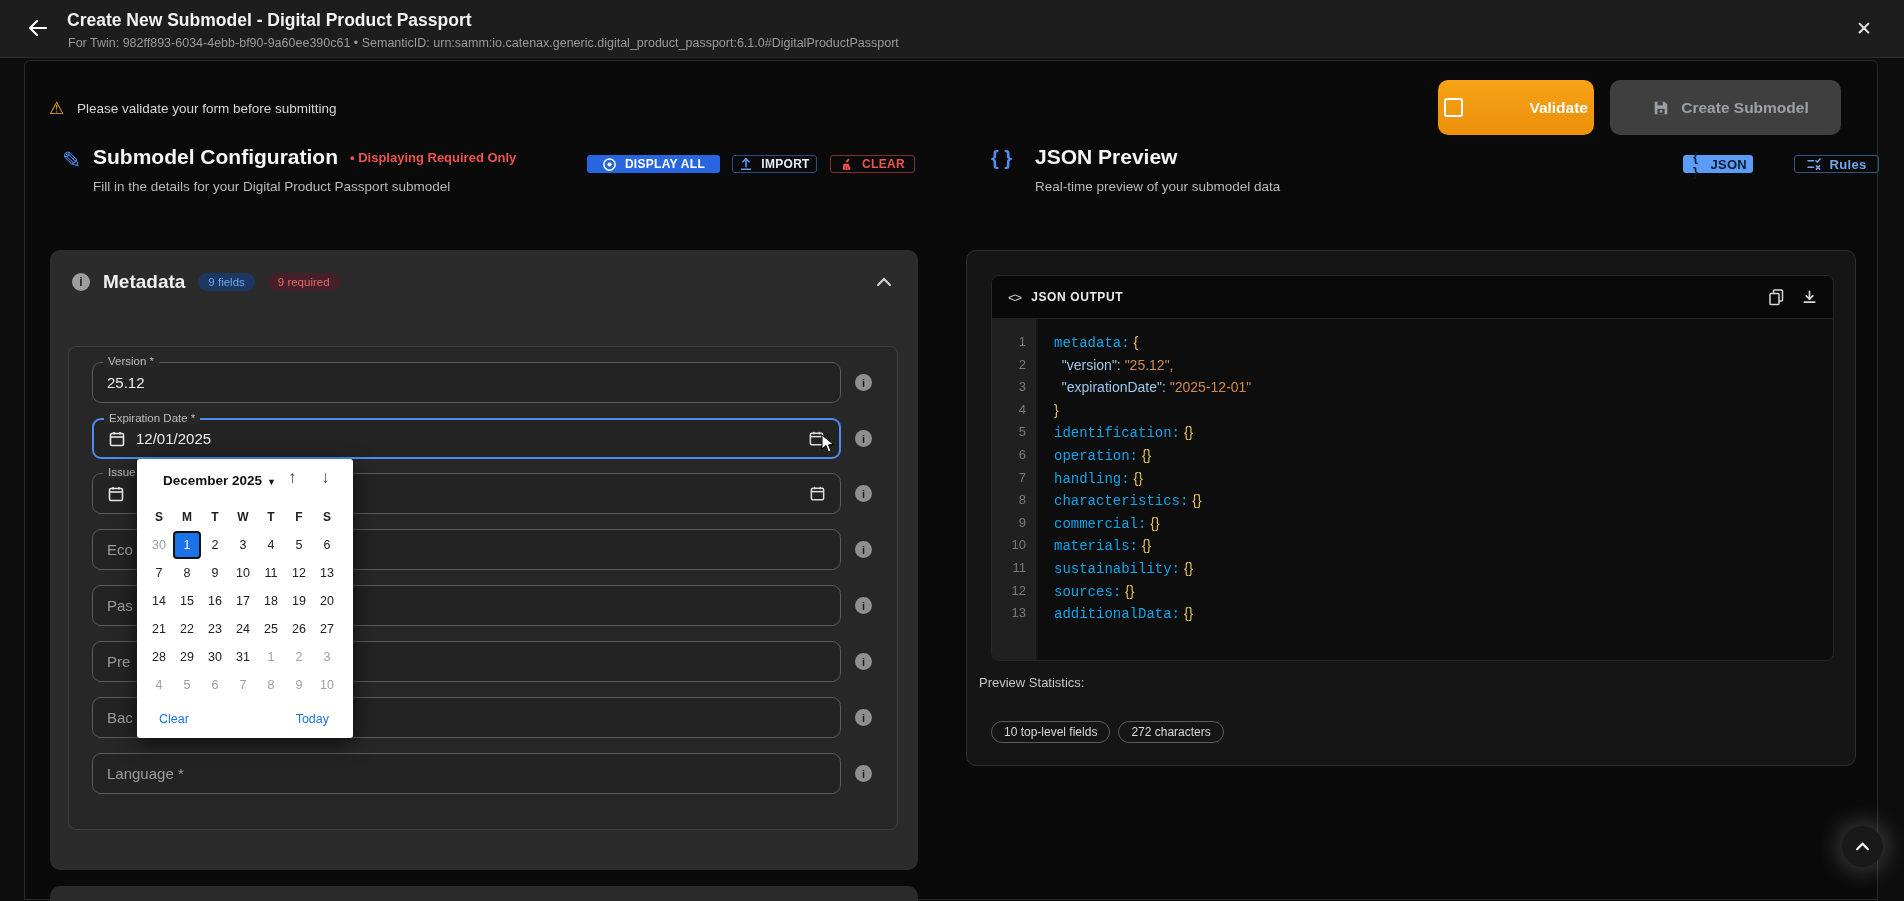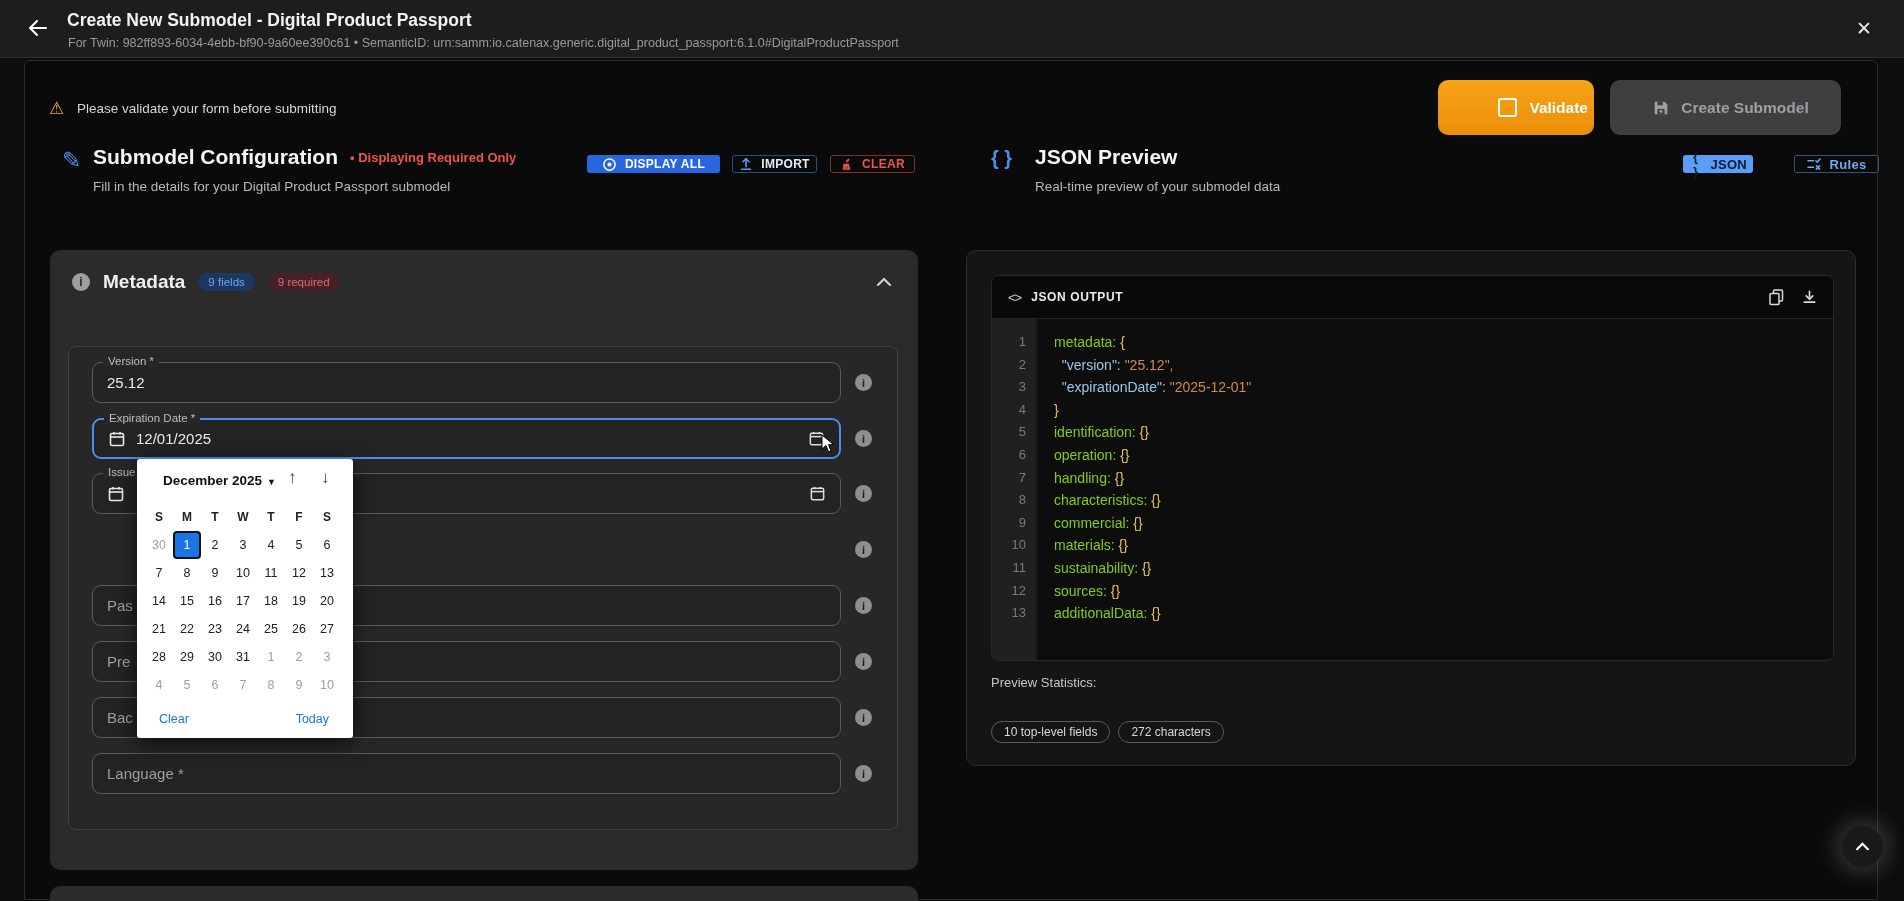--- a/index.html
+++ b/index.html
@@ -16,21 +16,21 @@
 
   
   .main{position:absolute;left:24px;top:60px;width:1854px;height:840px;background:#0a0a0a;
         border:1px solid #2a2a2a;border-radius:6px 6px 0 0;box-sizing:border-box;}
 
   
   .warn-icon{position:absolute;left:24px;top:37px;font-size:17px;color:#f5a623;}
   .warn-text{position:absolute;left:52px;top:40px;font-size:13.5px;color:#d6d6d6;}
   .btn-validate{position:absolute;left:1413px;top:19px;width:156px;height:55px;border:none;border-radius:10px;
     background:linear-gradient(180deg,#f7a316,#ec8f0a);color:#fff;font-weight:bold;font-size:15.5px;
-    display:flex;align-items:center;justify-content:flex-end;gap:12px;cursor:pointer;font-family:inherit;}
+    display:flex;align-items:center;justify-content:space-between;gap:12px;cursor:pointer;font-family:inherit;}
   .sq-icon{width:15px;height:15px;border:2px solid #fff;border-radius:3px;display:inline-block;}
   .btn-create{position:absolute;left:1585px;top:19px;width:231px;height:55px;border:none;border-radius:10px;
     background:#3f3f3f;color:#9aa0a6;font-weight:bold;font-size:15.5px;
     display:flex;align-items:center;justify-content:center;gap:11px;cursor:default;font-family:inherit;padding-left:16px;}
 
   
   .pencil{position:absolute;left:37px;top:86px;font-size:23px;color:#4d8df0;}
   .cfg-title-row{position:absolute;left:68px;top:84px;display:flex;align-items:center;gap:12px;}
   .sec-title{font-size:21px;font-weight:bold;color:#f5f5f5;}
   .cfg-badge{font-size:13px;font-weight:bold;color:#ef5350;}
@@ -98,26 +98,26 @@
   .jbox-head{height:42px;background:#090909;border-bottom:1px solid #222;display:flex;align-items:center;padding:0 16px;gap:10px;}
   .jtag{font-size:13px;color:#cfcfcf;letter-spacing:-1px;}
   .jbox-title{font-size:12px;font-weight:bold;letter-spacing:.6px;color:#ececec;}
   .jbox-icons{margin-left:auto;display:flex;gap:18px;}
   .icon-btn{background:none;border:none;padding:0;cursor:pointer;}
   .jbody{display:flex;height:342px;}
   .gutter{width:46px;background:#202020;border-right:2px solid #151515;padding-top:12px;box-sizing:border-box;}
   .gutter div{height:22.6px;line-height:22.6px;text-align:right;padding-right:10px;font-size:13px;color:#7a7a7a;}
   .code{padding:12px 0 0 16px;}
   .code .line{height:22.6px;line-height:22.6px;font-size:14px;white-space:pre;}
-  .seg-key{color:#84cc16;}
+  .seg-key{color:#0ea5e9;font-family:Liberation Mono, monospace;}
   .seg-qkey{color:#9cc7e8;}
   .seg-str{color:#cf8a50;}
   .seg-brace{color:#e3c25a;}
 
-  .stats-label{position:absolute;left:24px;top:424px;font-size:13px;color:#c6c6c6;}
+  .stats-label{position:absolute;left:12px;top:424px;font-size:13px;color:#c6c6c6;}
   .pills{position:absolute;left:24px;top:470px;display:flex;gap:8px;}
   .pill{border:1px solid #5a5a5a;border-radius:12px;padding:3px 12px;font-size:12px;color:#d8d8d8;}
 
   .partial-card{position:absolute;left:25px;top:825px;width:868px;height:15px;background:#2b2b2b;border-radius:10px 10px 0 0;}
 
   .fab{position:absolute;left:1842px;top:826px;width:41px;height:41px;border-radius:50%;background:#191919;border:none;
     box-shadow:0 0 22px 6px rgba(255,255,255,.18);display:flex;align-items:center;justify-content:center;cursor:pointer;}
 
   .cursor{position:absolute;left:796px;top:373px;z-index:60;pointer-events:none;}
 </style>
@@ -235,20 +235,23 @@
         </svg>
       <svg class="picker-right" width="17" height="17" viewBox="0 0 18 18" fill="none" stroke="#dcdcdc" stroke-width="1.6">
           <rect x="2.5" y="3.5" width="13" height="12" rx="1.5"></rect>
           <line x1="2.5" y1="7" x2="15.5" y2="7"></line>
           <line x1="6" y1="2" x2="6" y2="4.5"></line>
           <line x1="12" y1="2" x2="12" y2="4.5"></line>
         </svg>
     </div>
     <span class="info-dot" style="top:235px">i</span>
 
+    <div class="field" style="top:279px">
+      <span class="fplaceholder">Eco</span>
+    </div>
     <span class="info-dot" style="top:291px">i</span>
 
     <div class="field" style="top:335px">
       <span class="fplaceholder">Pas</span>
     </div>
     <span class="info-dot" style="top:347px">i</span>
 
     <div class="field" style="top:391px">
       <span class="fplaceholder">Pre</span>
     </div>

